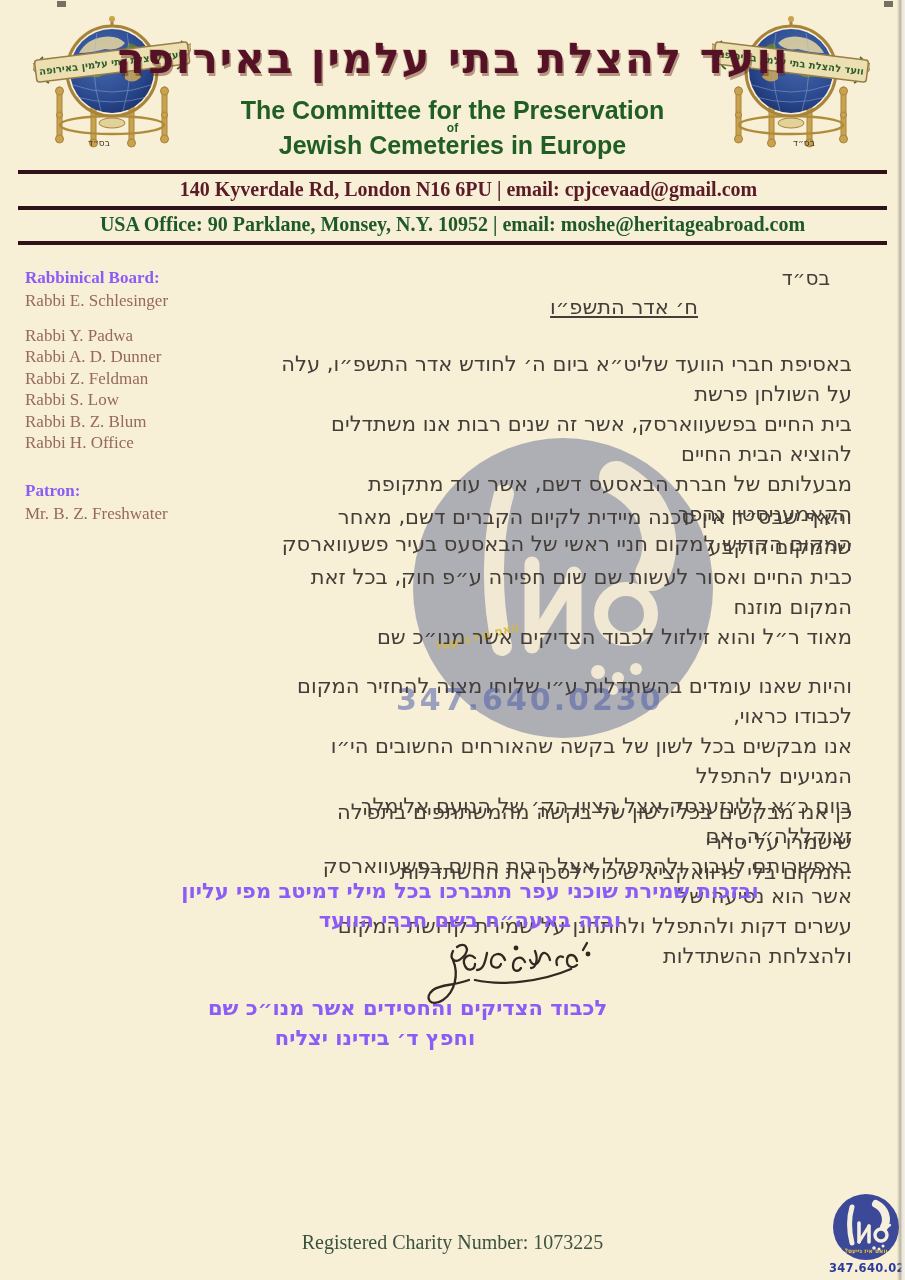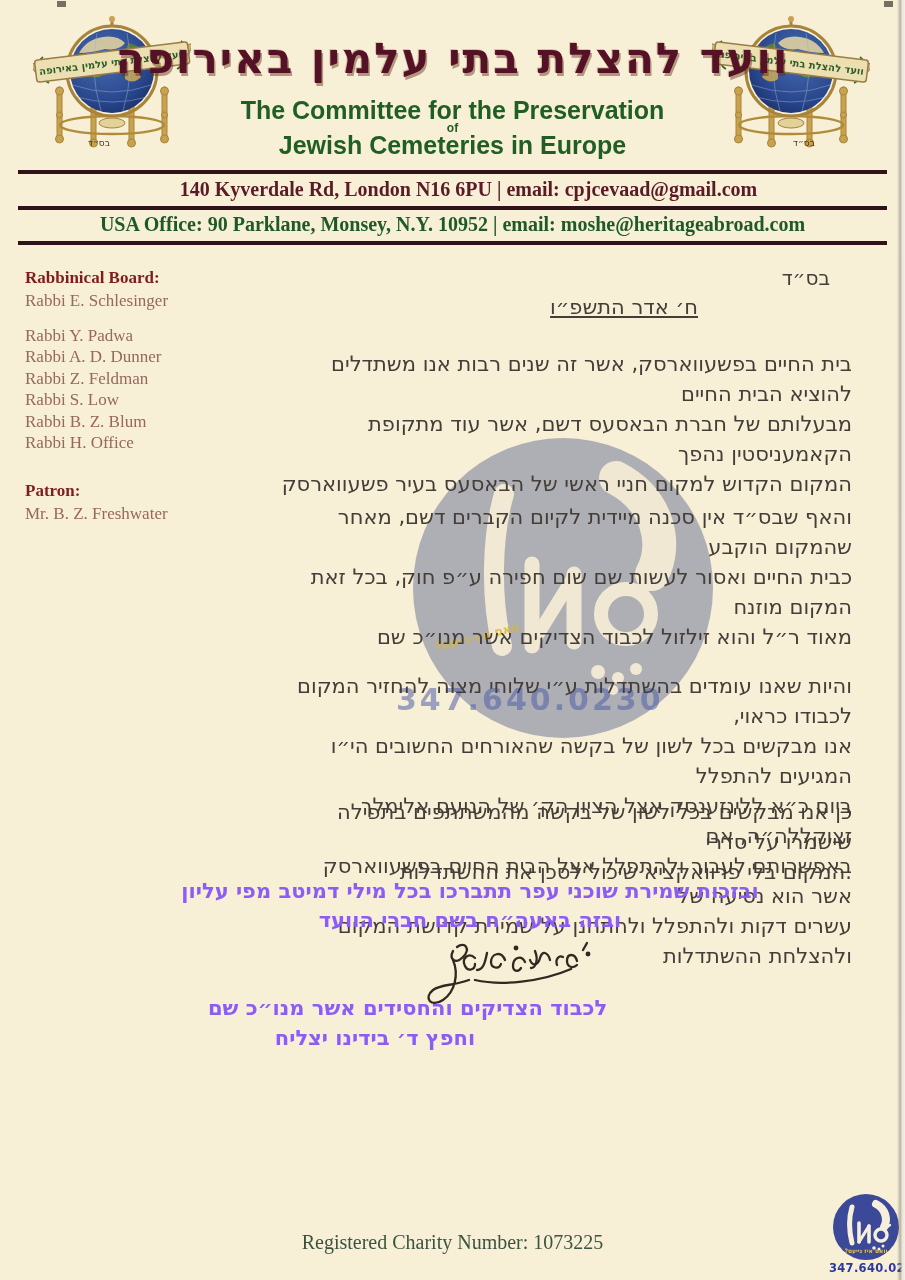--- a/index.html
+++ b/index.html
@@ -26,21 +26,21 @@
   #eng-of{top:121px;font-size:12px;}
   #eng2{top:131px;font-size:25px;}
   .rule{position:absolute;left:18px;right:18px;height:4px;background:#30121a;}
   #rule1{top:170px;} #rule2{top:206px;} #rule3{top:241px;}
   .addr{left:0;width:100%;text-align:center;font-family:"Liberation Serif",serif;font-weight:bold;font-size:20px;}
   #addr-uk{top:178px;color:#5a1b26;padding-left:16px;}
   #addr-usa{top:213px;color:#1e5a28;}
 
   
   #sidebar{left:25px;top:268px;width:210px;font-family:"Liberation Serif",serif;font-size:17px;z-index:2;}
-  #sidebar .hd{font-weight:bold;color:#7f1d1d;margin-bottom:2px;font-family:Liberation Serif, serif;}
+  #sidebar .hd{font-weight:bold;color:#8b5cf6;margin-bottom:2px;font-family:Liberation Serif, serif;}
   #sidebar .nm{color:#96685e;line-height:21.5px;}
   #sidebar .gap{margin-top:13px;}
   #patron-block{margin-top:27px;}
 
   
   .heb{direction:rtl;font-family:"DejaVu Sans",sans-serif;color:#443e38;z-index:2;}
   #bsd{top:266px;right:75px;font-size:20px;}
   #date-line{top:295px;right:207px;font-size:21px;text-decoration:underline;}
   .para{left:278px;right:53px;text-align:right;font-size:21px;line-height:30px;}
   #p1{top:349px;} #p2{top:502px;} #p3{top:624px;margin-top:47px;} #p4{top:797px;}
@@ -205,20 +205,21 @@
     <div id="patron-block">
       <div class="hd">Patron:</div>
       <div class="nm">Mr. B. Z. Freshwater</div>
     </div>
   </div>
 
   <div id="bsd" class="abs heb">בס״ד</div>
   <div id="date-line" class="abs heb">ח׳ אדר התשפ״ו</div>
 
   <div id="p1" class="abs heb para">
+    <div>באסיפת חברי הוועד שליט״א ביום ה׳ לחודש אדר התשפ״ו, עלה על השולחן פרשת</div>
     <div>בית החיים בפשעווארסק, אשר זה שנים רבות אנו משתדלים להוציא הבית החיים</div>
     <div>מבעלותם של חברת הבאסעס דשם, אשר עוד מתקופת הקאמעניסטין נהפך</div>
     <div>המקום הקדוש למקום חניי ראשי של הבאסעס בעיר פשעווארסק</div>
   </div>
 
   <div id="p2" class="abs heb para">
     <div>והאף שבס״ד אין סכנה מיידית לקיום הקברים דשם, מאחר שהמקום הוקבע</div>
     <div>כבית החיים ואסור לעשות שם שום חפירה ע״פ חוק, בכל זאת המקום מוזנח</div>
     <div>מאוד ר״ל והוא זילזול לכבוד הצדיקים אשר מנו״כ שם</div>
   </div>

